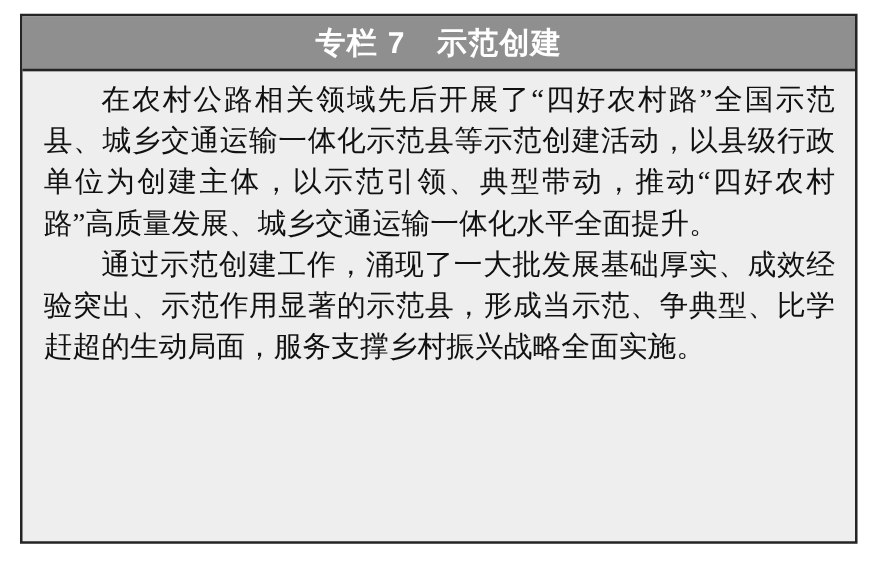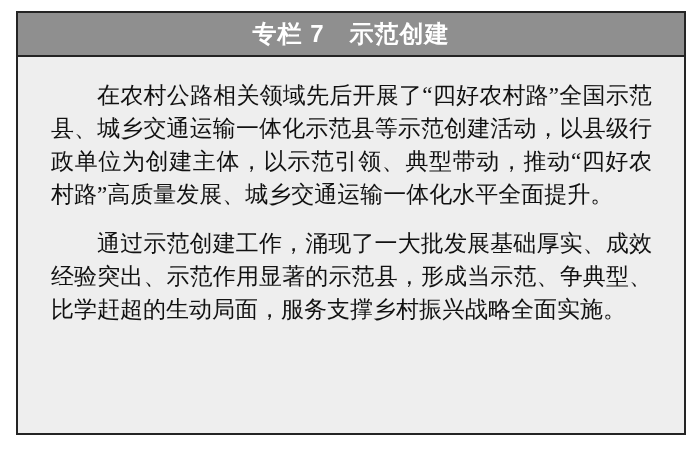--- a/index.html
+++ b/index.html
@@ -46,21 +46,21 @@
   }
   .panel-body {
     flex: 1 1 auto;
     padding: 6px 16px 0 17px;
     color: #111111;
     font-size: 23px;
     line-height: 33px;
     text-align: justify;
   }
   .panel-body p {
-    margin: 16px;
+    margin: 0;
     text-indent: 2em;
   }
 </style>
 </head>
 <body>
 
 <div class="panel">
   <div class="panel-header">
     <span class="panel-header-title">专栏 7　示范创建</span>
   </div>

